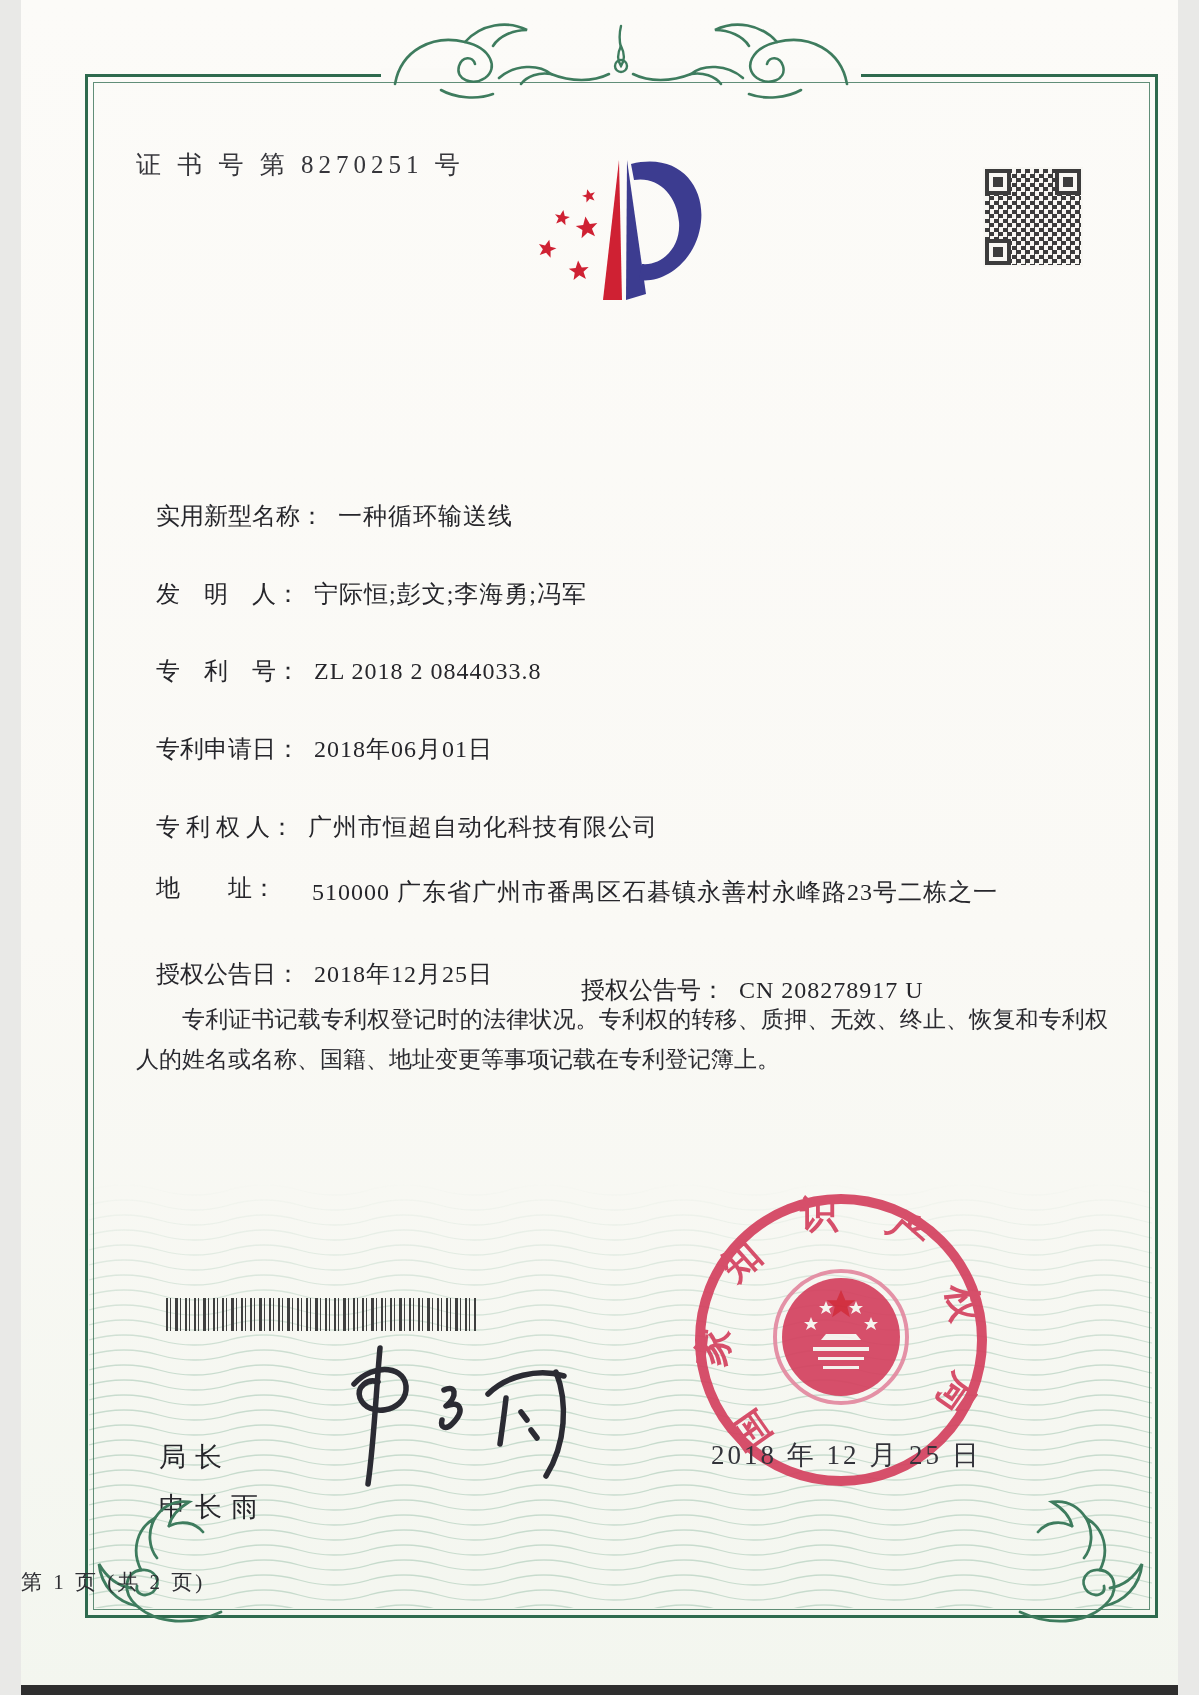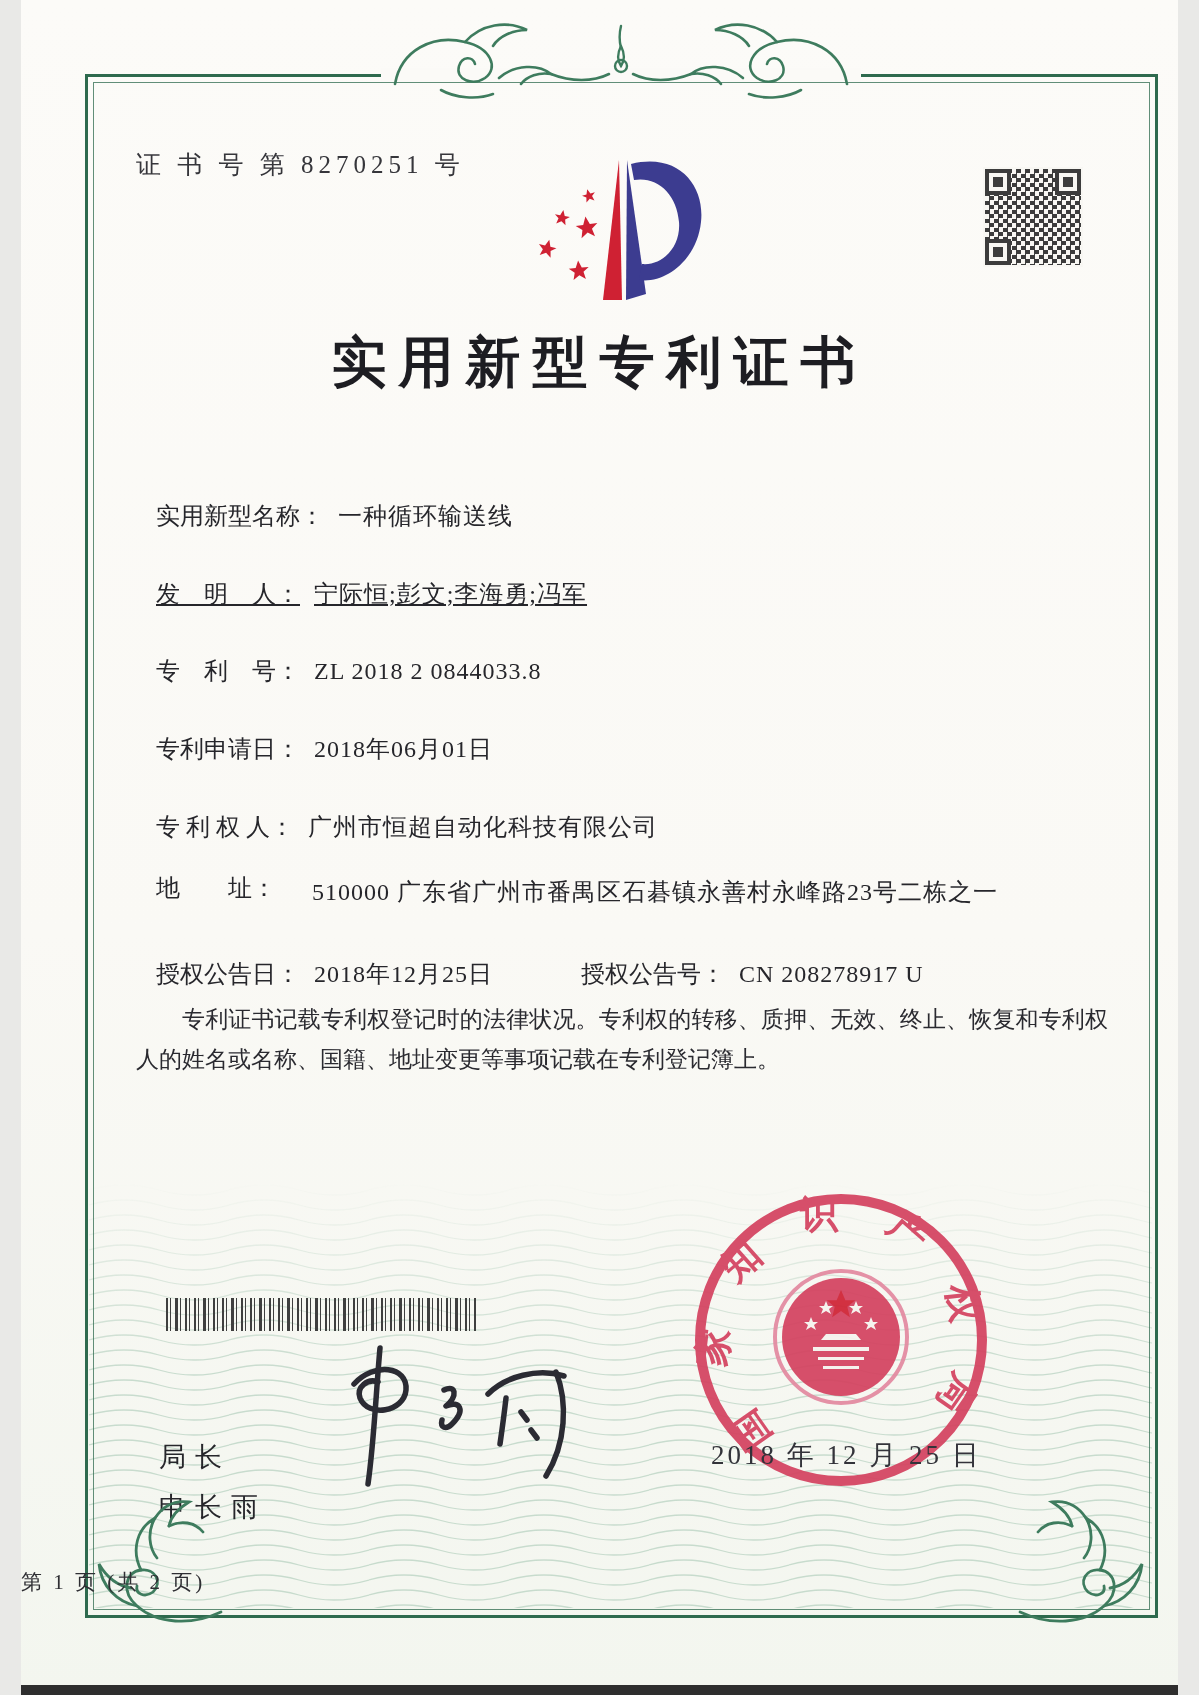--- a/index.html
+++ b/index.html
@@ -9,21 +9,21 @@
     font-family:"Liberation Serif","DejaVu Serif",serif; color:#26262b;
   }
   .scan-edge-bottom { position:absolute; left:0; bottom:0; width:100%; height:10px; background:#2e2e2e; }
   .border-outer { position:absolute; left:64px; top:74px; width:1067px; height:1538px; border:3px solid #2e6a4e; }
   .border-inner { position:absolute; left:5px; top:5px; right:5px; bottom:5px; border:1px solid rgba(46,106,78,.75); }
   .certno { position:absolute; left:115px; top:148px; font-size:25px; letter-spacing:5px; color:#36363b; }
   .title { position:absolute; left:0; right:0; top:326px; text-align:center; font-size:55px; font-weight:600; letter-spacing:12px; color:#1d1d22; }
   .frow { position:absolute; left:135px; font-size:24px; color:#26262b; white-space:nowrap; }
   .frow .val { margin-left:14px; letter-spacing:1px; }
   .frow .val.wrap { display:inline-block; white-space:normal; width:730px; vertical-align:top; line-height:40px;text-align:center; }
-  .pair2 { position:absolute; left:425px; top:0; white-space:nowrap; }
+  .pair2 { position:absolute; left:425px; top:16px; white-space:nowrap; }
   .body-text { position:absolute; left:115px; top:1000px; width:972px; font-size:23px; line-height:39.5px; text-align:justify; color:#2a2a30; }
   .body-text p { margin:0 0 9px 0; text-indent:2em; }
   .qr { position:absolute; left:962px; top:167px; width:100px; height:100px; background:#f8f7f3; }
   .qr-mod { position:absolute; inset:2px; background-image:repeating-conic-gradient(#3c3c3c 0% 25%, transparent 0% 50%); background-size:9px 9px; }
   .qr .f { position:absolute; width:18px; height:18px; border:4px solid #3c3c3c; background:#f8f7f3; }
   .qr .f::after { content:""; position:absolute; left:4px; top:4px; width:10px; height:10px; background:#3c3c3c; }
   .qr .f.tl { left:2px; top:2px; } .qr .f.tr { right:2px; top:2px; } .qr .f.bl { left:2px; bottom:2px; }
   .barcode { position:absolute; left:145px; top:1298px; width:312px; height:33px;
     background:repeating-linear-gradient(90deg,
       #3f3f3f 0 2px, transparent 2px 4px,
@@ -120,26 +120,25 @@
     <path d="M150,26 C198,14 224,48 220,84 C216,122 184,146 158,142 L161,126 C182,128 200,108 198,84 C196,56 176,38 153,42 Z" fill="#3c3c90"></path>
   </svg>
 
   <div class="qr">
     <div class="qr-mod"></div>
     <div class="f tl"></div>
     <div class="f tr"></div>
     <div class="f bl"></div>
   </div>
 
-  <div class="title">实用新型专利证书</div>
 
   <div class="frow" style="top:500px;">
     <span class="lab">实用新型名称：</span><span class="val">一种循环输送线</span>
   </div>
-  <div class="frow" style="top:578px;text-decoration:underline;">
+  <div class="frow" style="top:578px;">
     <span class="lab">发　明　人：</span><span class="val">宁际恒;彭文;李海勇;冯军</span>
   </div>
   <div class="frow" style="top:655px;">
     <span class="lab">专　利　号：</span><span class="val">ZL 2018 2 0844033.8</span>
   </div>
   <div class="frow" style="top:733px;">
     <span class="lab">专利申请日：</span><span class="val">2018年06月01日</span>
   </div>
   <div class="frow" style="top:811px;">
     <span class="lab">专 利 权 人：</span><span class="val">广州市恒超自动化科技有限公司</span>

